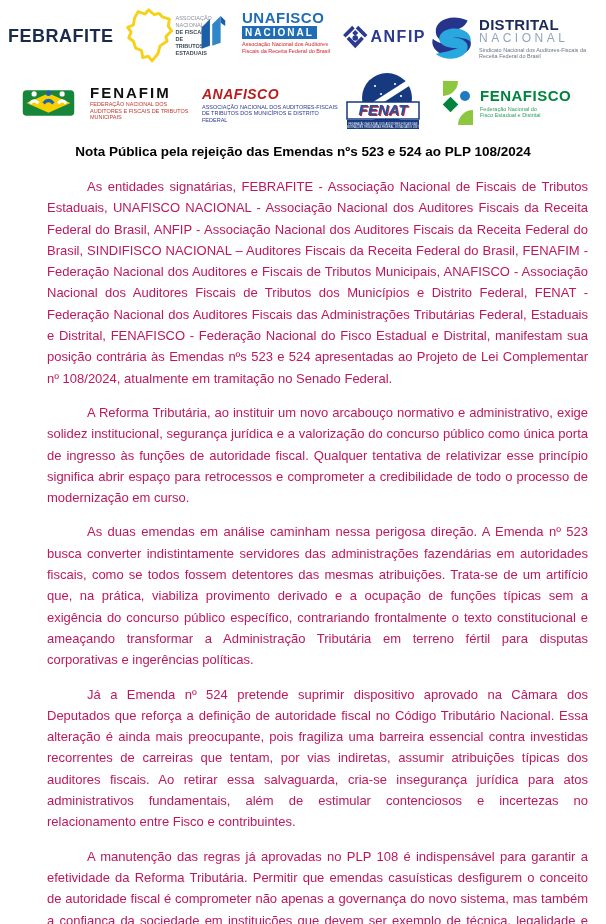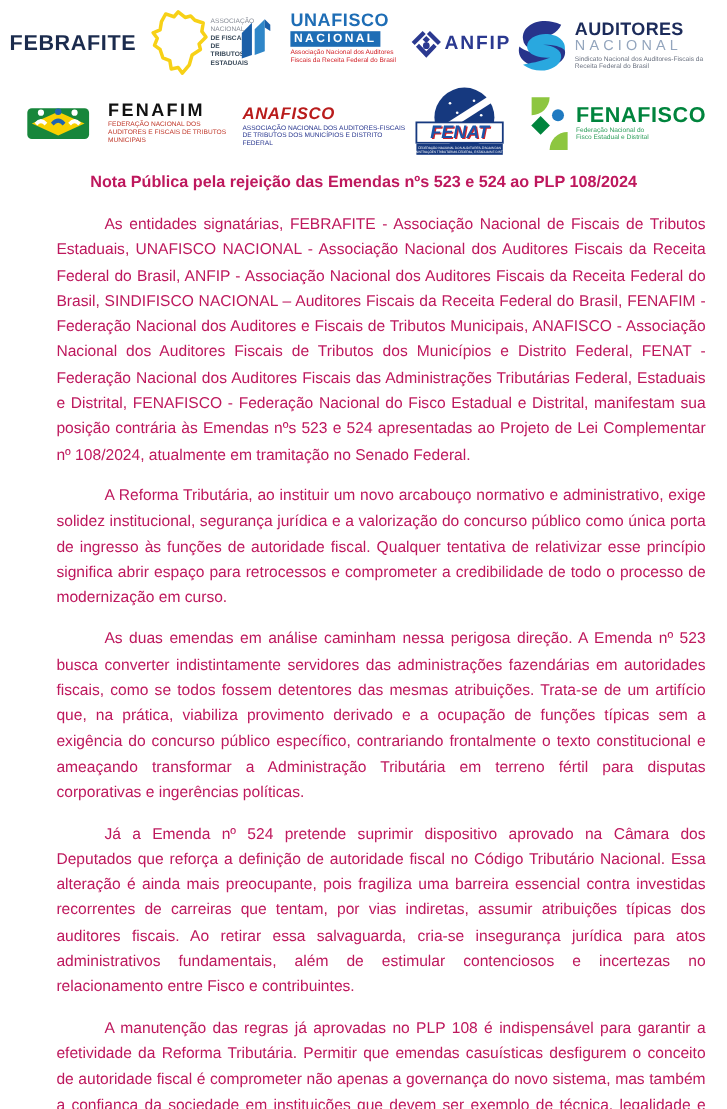--- a/index.html
+++ b/index.html
@@ -54,30 +54,30 @@
   .anafisco { left: 202px; top: 82px; width: 144px; height: 44px; flex-direction: column; align-items: flex-start; justify-content: center; }
   .anafisco .name { font-size: 14px; font-weight: bold; font-style: italic; color: #b91c1c; letter-spacing: .5px; line-height: 18px; }
   .anafisco .tag { font-size: 5.5px; line-height: 6.5px; color: #2b3990; width: 140px; margin-top: 1px; }
 
   
   .fenat { left: 341px; top: 72px; width: 84px; height: 60px; }
 
   
   .fenafisco { left: 434px; top: 78px; width: 160px; height: 50px; gap: 6px; }
   .fenafisco .txt { display: flex; flex-direction: column; }
-  .fenafisco .name { font-size: 18px; font-weight: bold; color: #00843d; letter-spacing: .5px; line-height: 16px; }
+  .fenafisco .name { font-size: 15px; font-weight: bold; color: #00843d; letter-spacing: .5px; line-height: 16px; }
   .fenafisco .tag { font-size: 5.5px; line-height: 6.5px; color: #2e9e5b; margin-top: 2px; }
 
   
   .doc-body { padding: 0 18px; }
   .doc-title {
     text-align: center;
     font-size: 13.5px;
     font-weight: bold;
-    color: #be185d;
+    color: #000000;
     margin: 8px 0 17px;
   }
   .doc-body p {
     font-size: 13px;
     line-height: 21.3px;
     text-align: justify;
     text-indent: 40px;
     margin-bottom: 13px;
     color: #be185d;
     margin-left: 29px;
@@ -125,21 +125,21 @@
       </svg>
       <span class="name">ANFIP</span>
     </div>
 
     <div class="logo-block sindifisco">
       <svg width="46" height="50" viewBox="0 0 60 66">
         <path d="M52 10 C30 0 8 10 10 26 C11 36 22 40 34 41 C20 42 12 39 6 34 C2 48 18 60 40 56 C54 53 60 42 54 34 C48 27 36 26 26 27 C38 22 48 20 52 10 Z" fill="#27348b"></path>
         <path d="M10 54 C26 66 50 60 52 46 C53 38 44 33 32 32 C44 32 52 34 56 38 C58 26 44 18 28 21 C16 24 12 32 16 39 C20 45 32 47 40 46 C28 51 18 52 10 54 Z" fill="#29a8df"></path>
       </svg>
       <span class="txt">
-        <span class="name">AUDITORES</span>
+        <span class="name">DISTRITAL</span>
         <span class="subname">NACIONAL</span>
         <span class="tag">Sindicato Nacional dos Auditores-Fiscais da Receita Federal do Brasil</span>
       </span>
     </div>
 
     <div class="logo-block fenafim">
       <svg width="62" height="38" viewBox="0 0 70 42">
         <rect x="1" y="4" width="68" height="34" rx="5" fill="#17863b"></rect>
         <polygon points="35,8 64,21 35,34 6,21" fill="#f8d000"></polygon>
         <g fill="#ffffff">

